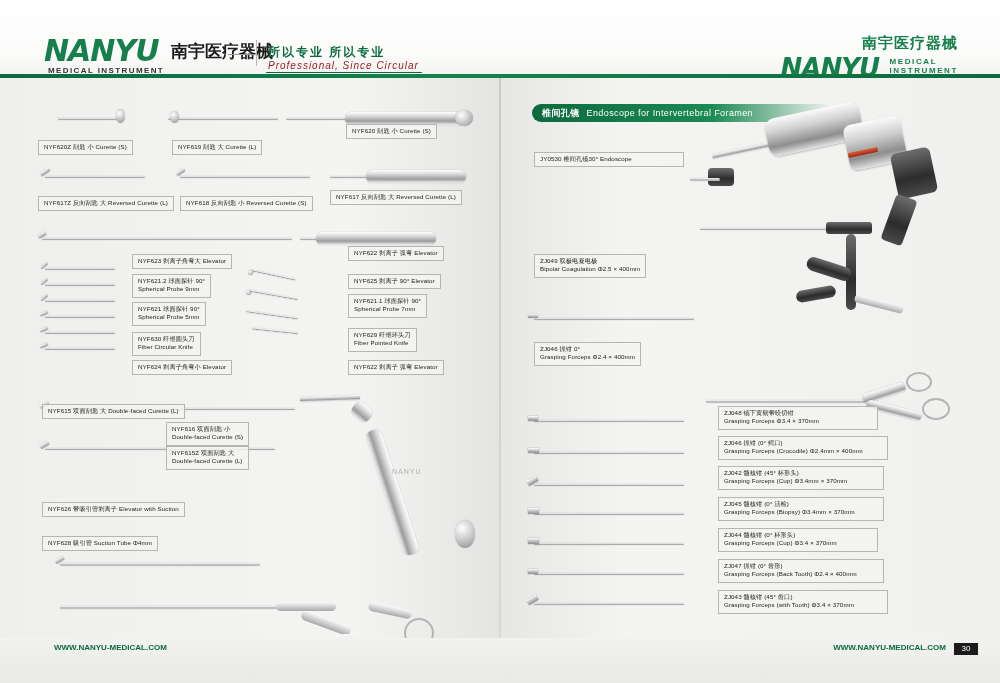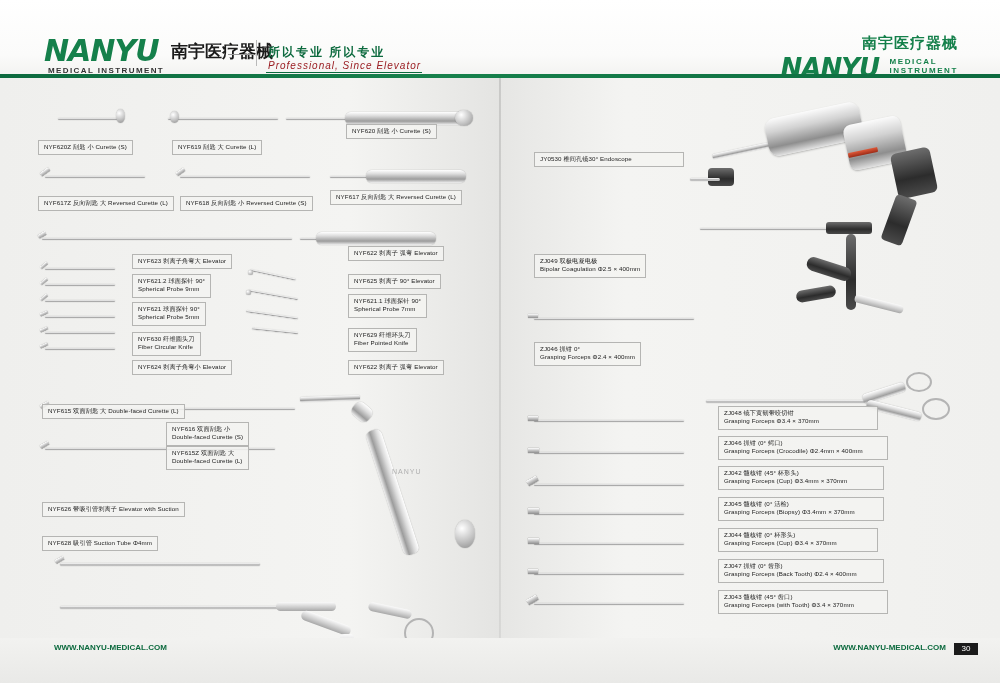--- a/index.html
+++ b/index.html
@@ -208,21 +208,21 @@
 
   <div class="header">
     <div class="logo-left">
       <span class="nanyu-word">NANYU</span>
       <span class="nanyu-cn">南宇医疗器械</span>
       <div class="nanyu-sub" style="position:absolute; left:2px; top:30px;">MEDICAL INSTRUMENT</div>
     </div>
     <div class="hdr-line-left"></div>
     <div class="hdr-divider-v"></div>
     <div class="hdr-slogan-cn">所以专业  所以专业</div>
-    <div class="hdr-slogan-en">Professional, Since Elevator</div>
+    <div class="hdr-slogan-en">Professional, Since Circular</div>
     <div class="hdr-underline"></div>
 
     <div class="logo-right">
       <div class="rt-cn">南宇医疗器械</div>
       <div style="margin-top:2px;">
         <span class="rt-word">NANYU</span>
         <span style="display:inline-block; text-align:left; margin-left:6px; vertical-align:4px;">
           <span class="rt-mi" style="display:block;">MEDICAL</span>
           <span class="rt-mi" style="display:block;">INSTRUMENT</span>
         </span>
@@ -402,20 +402,24 @@
     <div class="lbl" style="left:42px; top:458px;">
       <span>NYF628 吸引管 Suction Tube  Φ4mm</span>
     </div>
 
   </div>
 
   <div class="right-page">
     <div class="page-bg-right"></div>
   </div>
 
+  <div class="sec-title">
+    <span class="cn">椎间孔镜</span>
+    <span class="en">Endoscope for Intervertebral Foramen</span>
+  </div>
 
   <div class="inst">
     <div class="shaft thick" style="left:712px; top:148px; width:60px; transform:rotate(-12deg);"></div>
     <div class="endo-body" style="left:766px; top:110px; width:96px; height:38px; border-radius:10px; transform:rotate(-12deg);"></div>
     <div class="endo-body" style="left:846px; top:120px; width:58px; height:46px; border-radius:8px; transform:rotate(-12deg);"></div>
     <div class="dark-part" style="left:894px; top:150px; width:40px; height:46px; border-radius:6px; transform:rotate(-12deg);"></div>
     <div class="red-band" style="left:848px; top:150px; width:30px; height:5px; transform:rotate(-12deg);"></div>
     <div class="dark-part" style="left:708px; top:168px; width:26px; height:18px; border-radius:4px;"></div>
     <div class="shaft" style="left:690px; top:178px; width:30px;"></div>
   </div>

